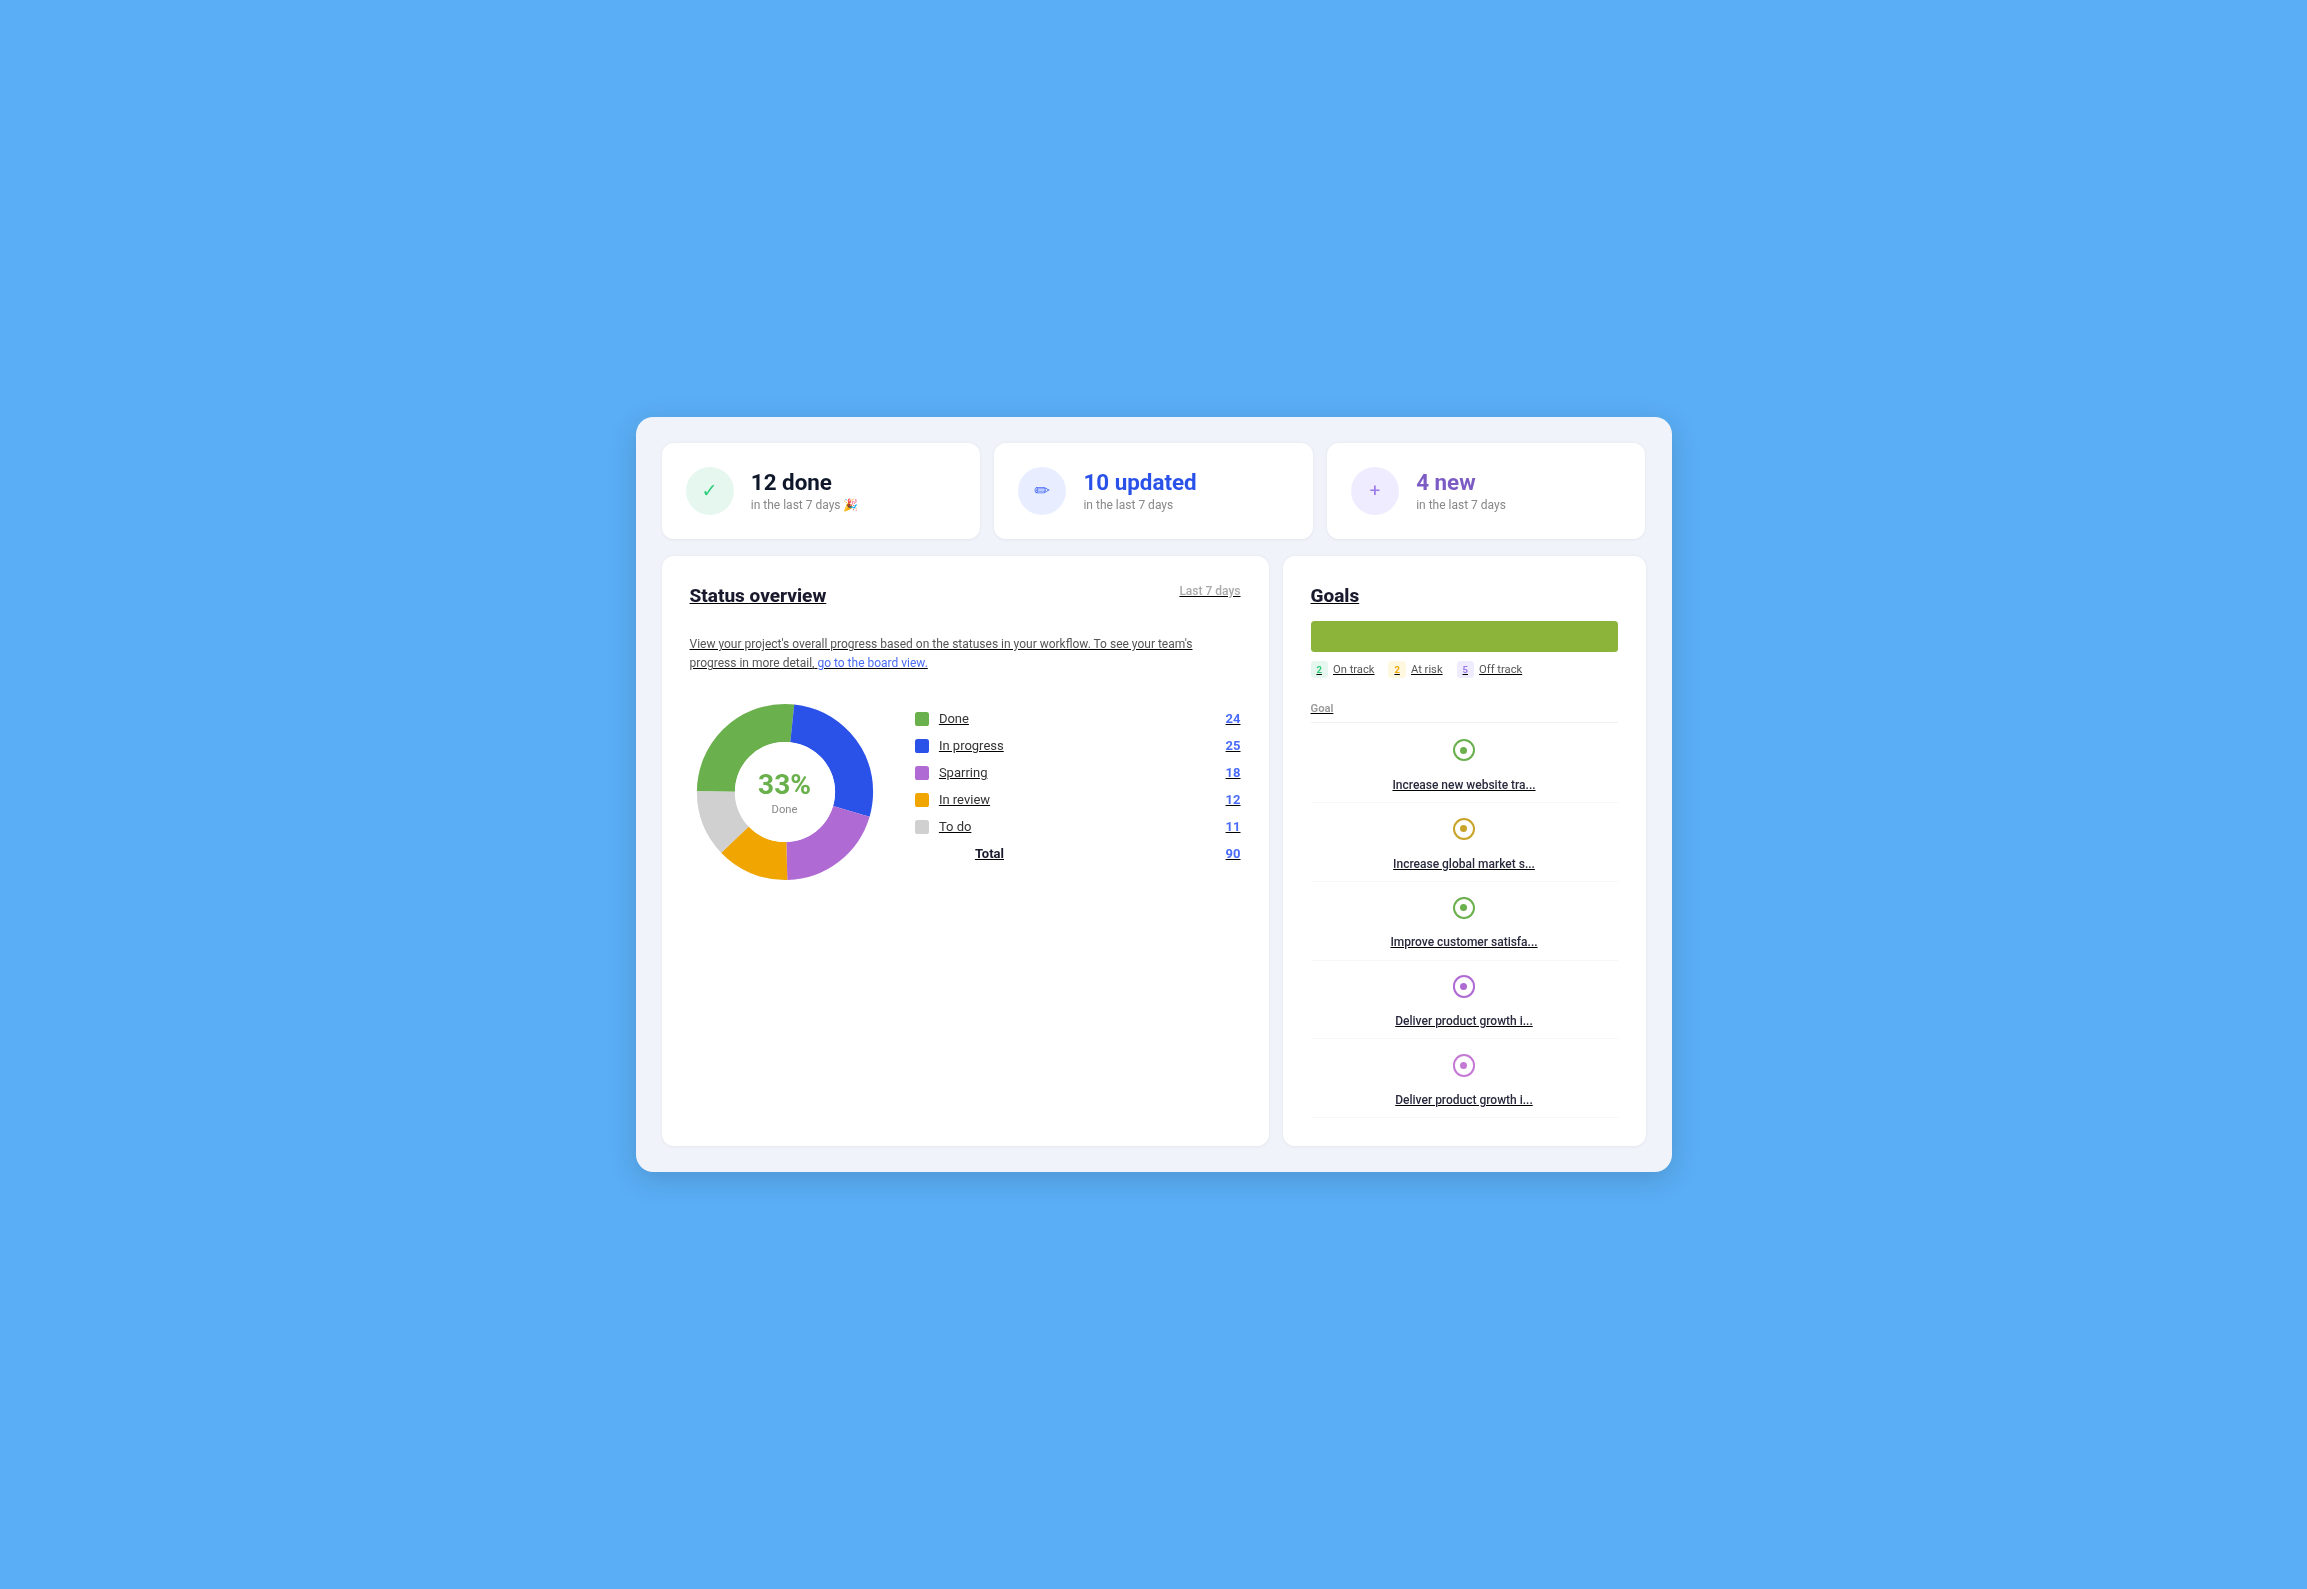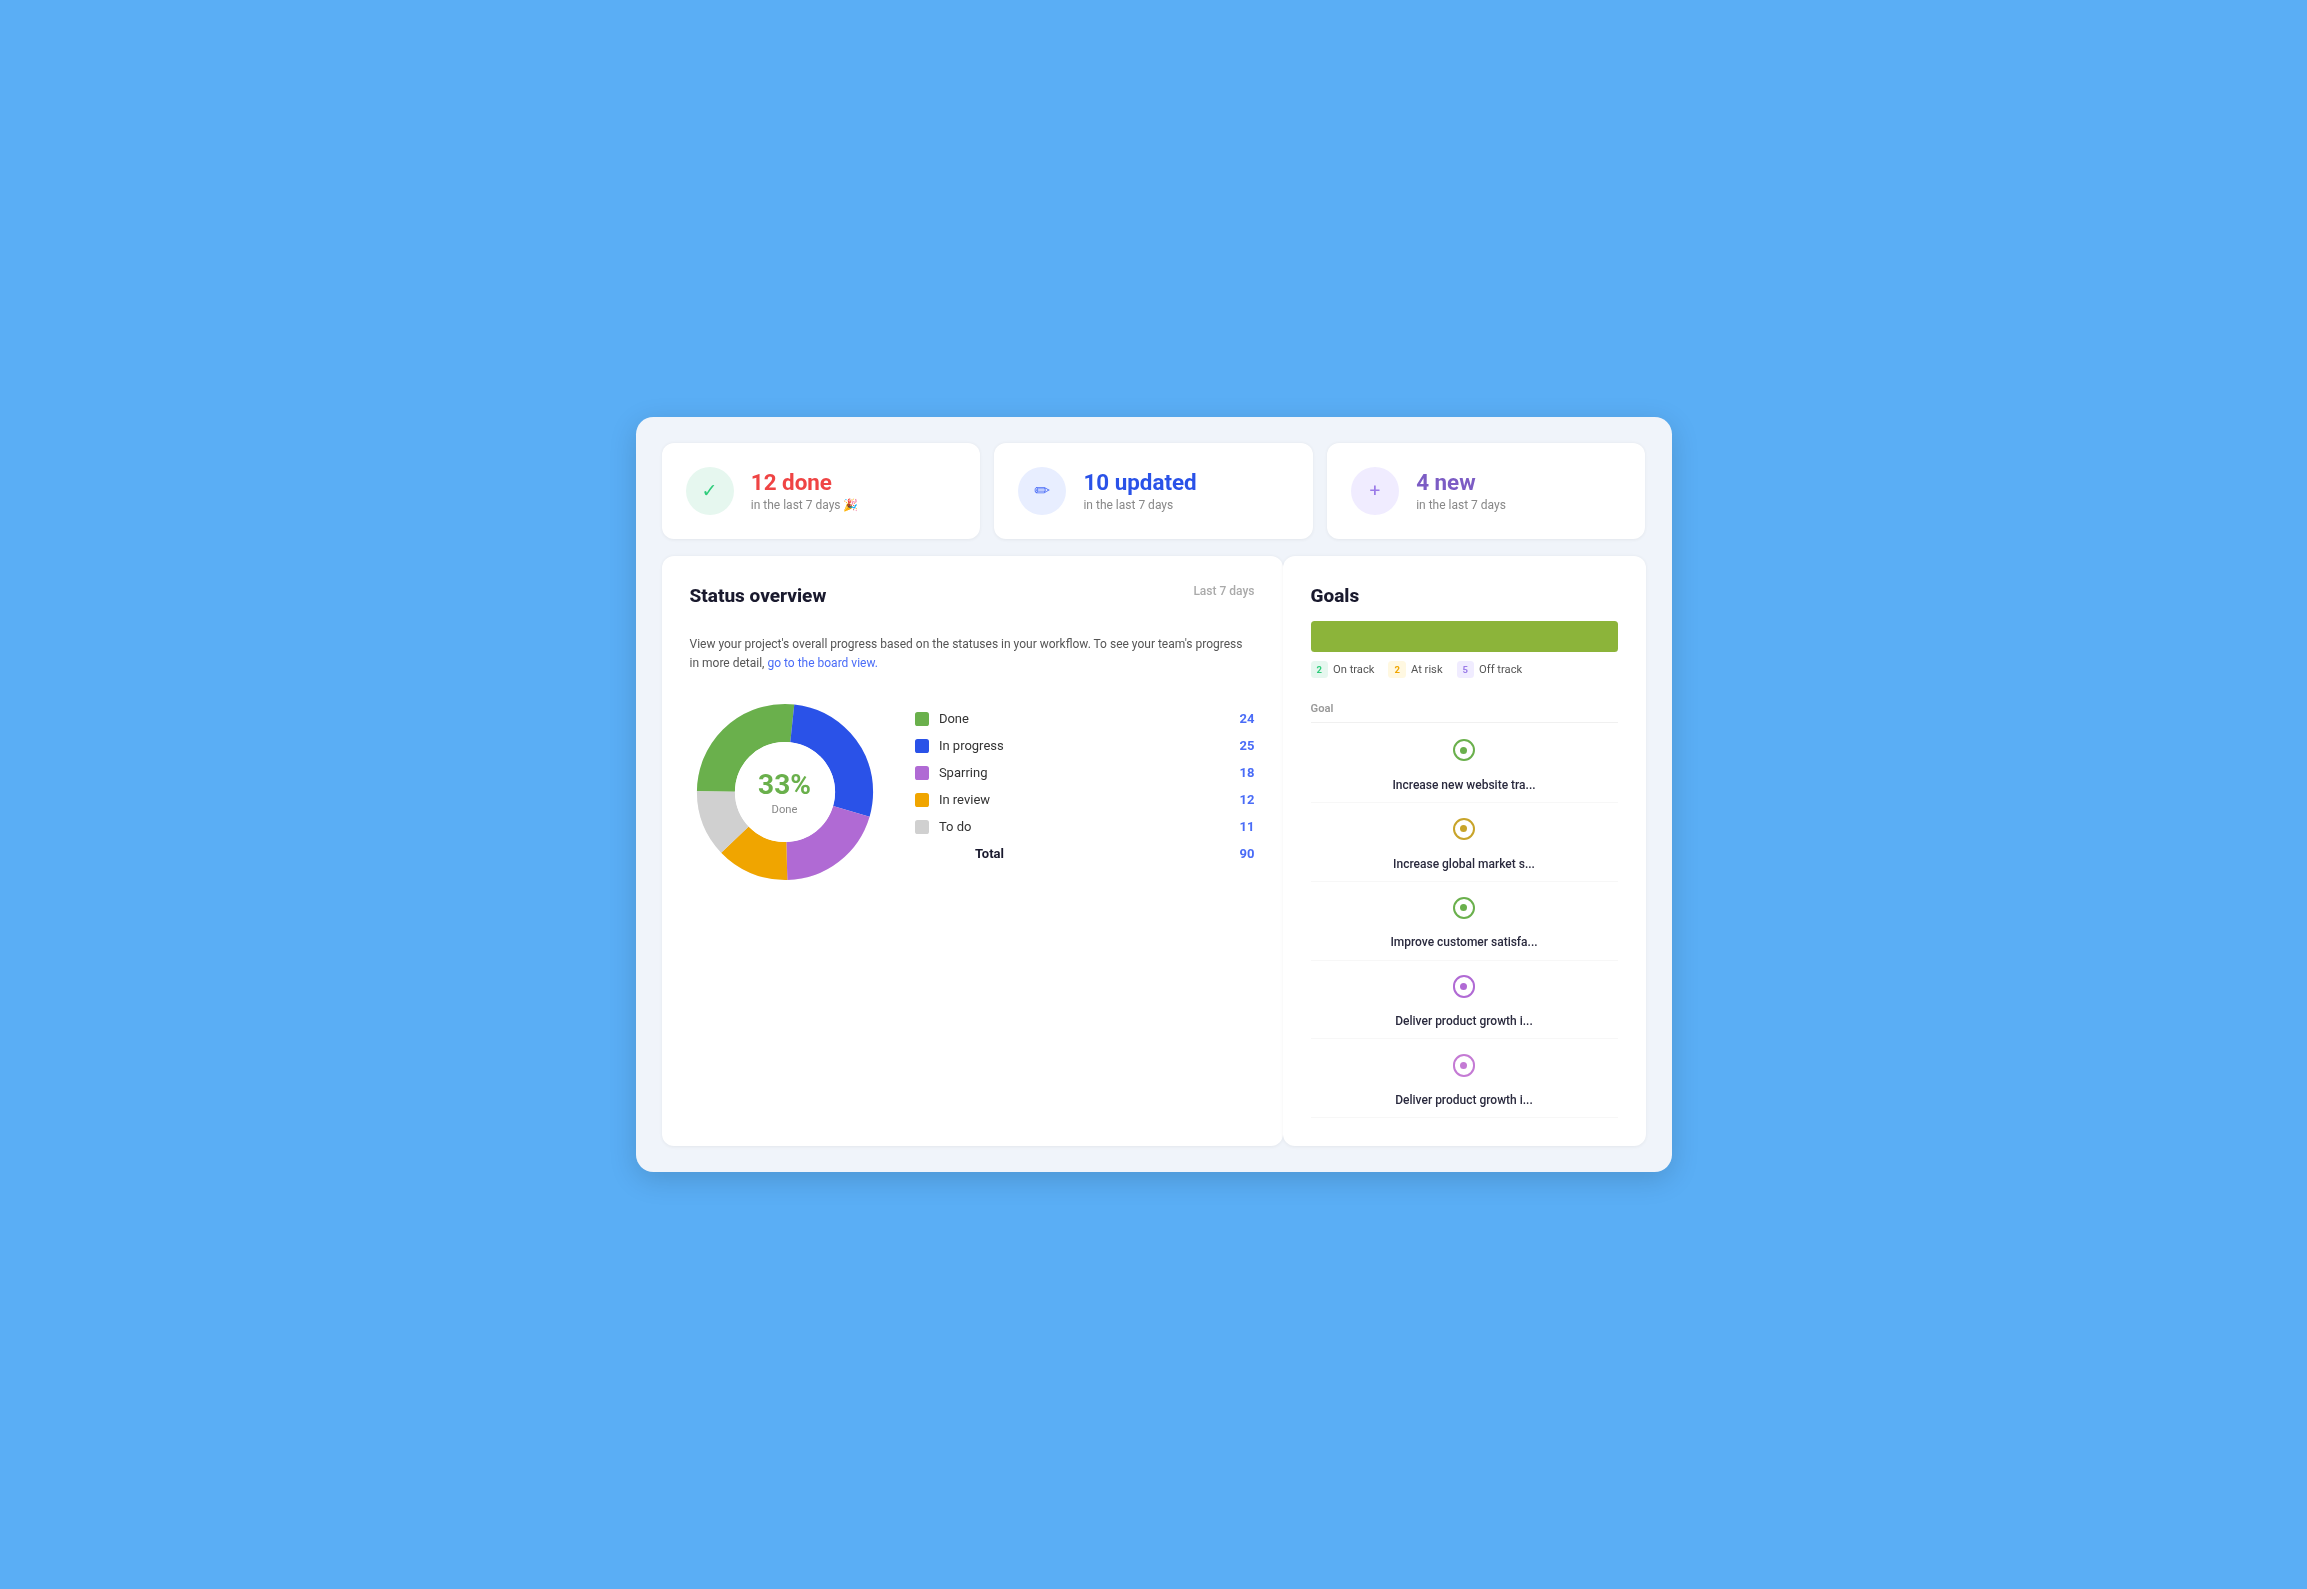--- a/index.html
+++ b/index.html
@@ -46,32 +46,34 @@
       font-size: 19px;
       flex-shrink: 0;
     }
     .stat-icon.green { background: #e6f7ef; color: #2ecc7a; }
     .stat-icon.blue { background: #e8eeff; color: #4a6cf7; }
     .stat-icon.purple { background: #f0ecff; color: #9b7be8; }
     .stat-text-main {
       font-size: 22.4px;
       font-weight: 700;
     }
-    .stat-text-main.green { color: #ef4444; }
+    .stat-text-main.green { color: #0f172a; }
     .stat-text-main.blue { color: #2a52e8; }
     .stat-text-main.purple { color: #7c5cc4; }
     .stat-text-sub {
       font-size: 12px;
       color: #888;
       margin-top: 3px;
     }
     
     .bottom-row {
       display: grid;
       grid-template-columns: 1fr 363px;
+      gap: 14px;
+      text-decoration: underline;
     }
     .panel {
       background: #fff;
       border-radius: 12px;
       padding: 28px;
       box-shadow: 0 0.9px 3.5px rgba(0,0,0,0.06);
     }
     .panel-title {
       font-size: 19px;
       font-weight: 800;

